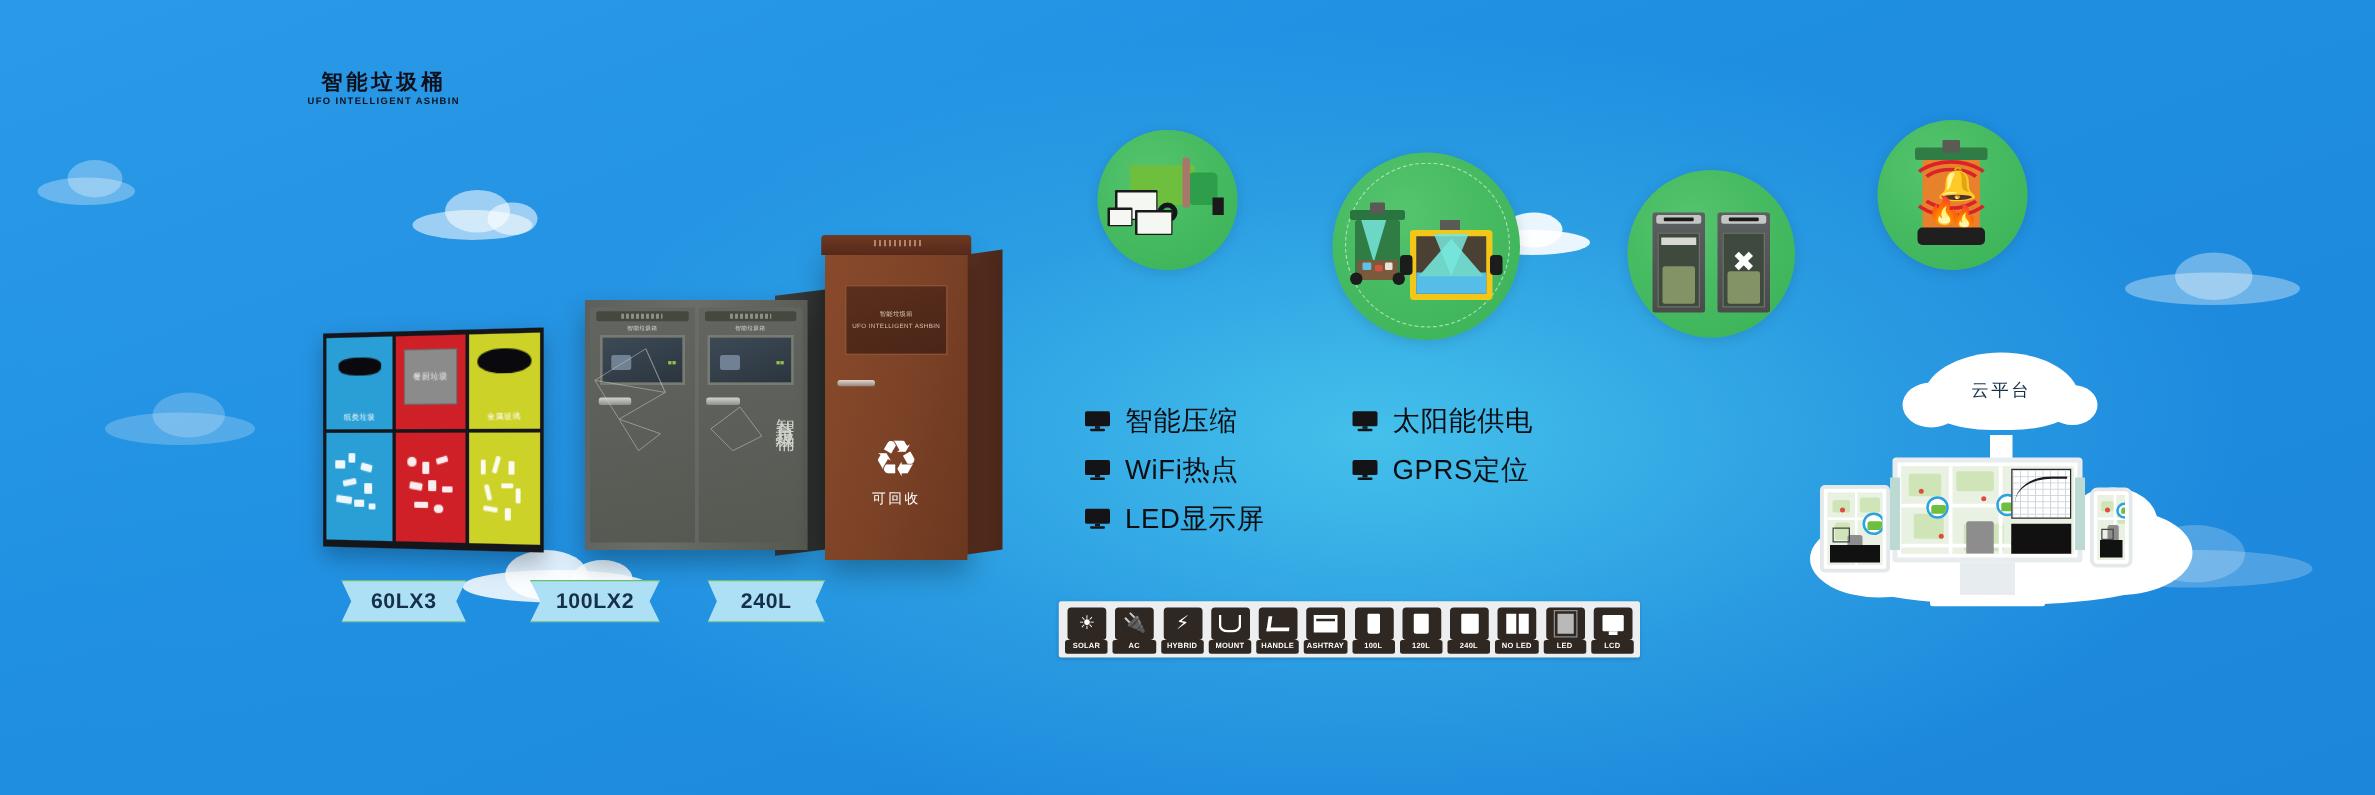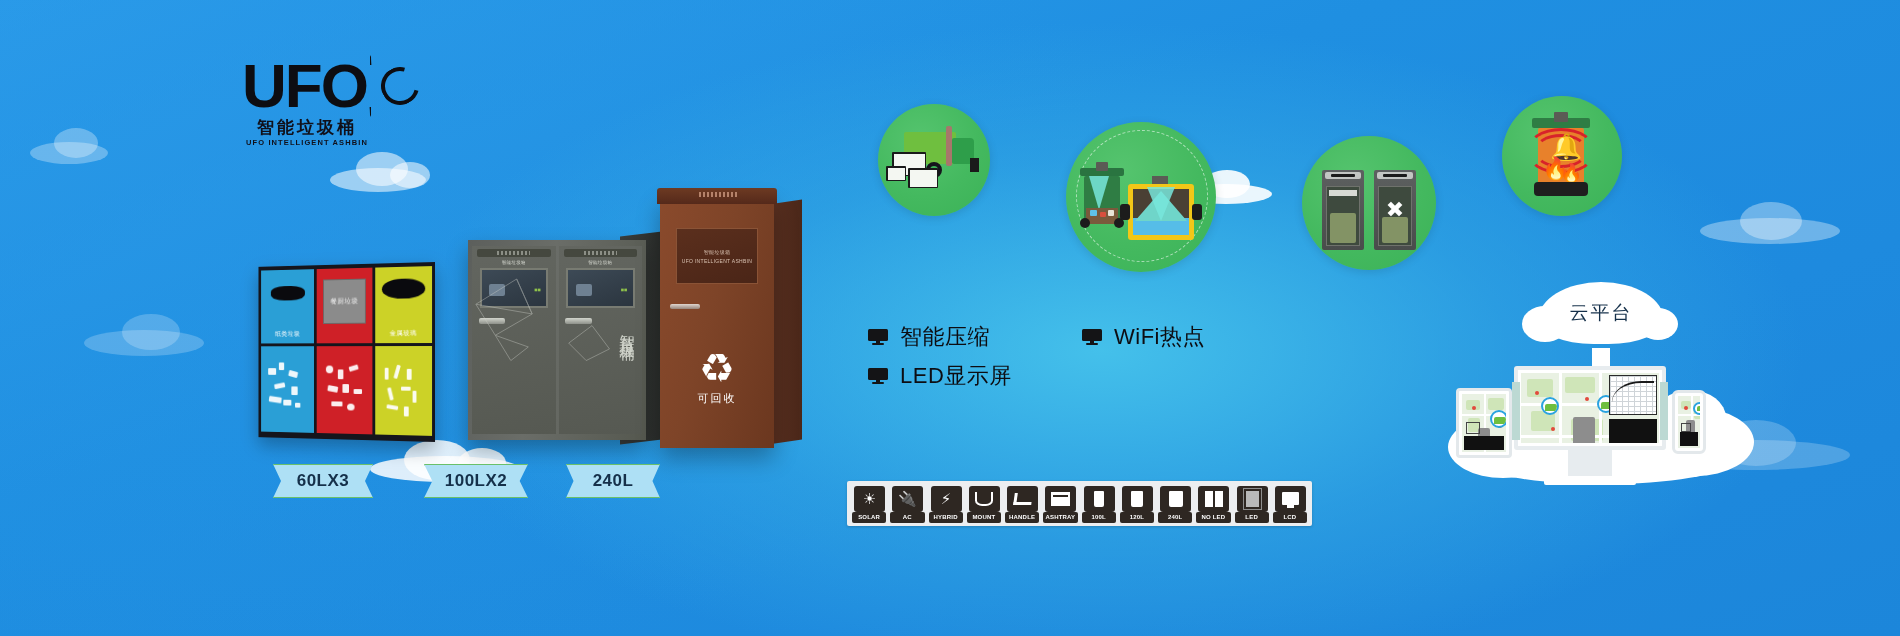--- a/index.html
+++ b/index.html
@@ -294,21 +294,21 @@
 
   
   #platform { position:absolute; left:1440px; top:292px; width:330px; height:250px; }
   .cloud-bubble {
     position:absolute; left:98px; top:-10px; width:126px; height:62px;
     background:#fff; border-radius:50% 50% 44% 44% / 62% 62% 38% 38%;
     display:flex; align-items:center; justify-content:center;
   }
   .cloud-bubble::before { content:""; position:absolute; left:-16px; bottom:2px; width:46px; height:36px; background:#fff; border-radius:50%; }
   .cloud-bubble::after  { content:""; position:absolute; right:-14px; bottom:4px; width:40px; height:32px; background:#fff; border-radius:50%; }
-  .cloud-bubble span { position:relative; z-index:2; font-size:19px; color:#15304a; font-weight:500; letter-spacing:2px; }
+  .cloud-bubble span { position:relative; z-index:2; font-size:14px; color:#15304a; font-weight:500; letter-spacing:2px; }
   .arrow-down {
     position:absolute; left:152px; top:56px; width:18px; height:30px; background:#fff;
   }
   .arrow-down::after {
     content:""; position:absolute; left:-9px; top:22px; width:0; height:0;
     border-left:18px solid transparent; border-right:18px solid transparent; border-top:20px solid #fff;
   }
   .backcloud { position:absolute; background:#fff; border-radius:50%; }
   .monitor-big {
     position:absolute; left:74px; top:74px; width:152px; height:84px;
@@ -375,27 +375,20 @@
   <div class="cloudgrp" style="left:1700px; top:200px;">
     <div class="c" style="left:0; top:18px; width:140px; height:26px; opacity:.35;"></div>
     <div class="c" style="left:40px; top:2px; width:62px; height:38px; opacity:.35;"></div>
   </div>
   <div class="cloudgrp" style="left:1660px; top:420px;">
     <div class="c" style="left:0; top:20px; width:190px; height:30px; opacity:.22;"></div>
     <div class="c" style="left:56px; top:0; width:80px; height:46px; opacity:.22;"></div>
   </div>
 
   <div id="logo">
-    <div class="logo-top">
-      <div class="logo-uf">UFO</div>
-      <div class="logo-ring">
-        <div class="outer"></div>
-          <div class="inner"></div>
-      </div>
-    </div>
     <div class="logo-cn">智能垃圾桶</div>
     <div class="logo-en">UFO INTELLIGENT ASHBIN</div>
   </div>
 
   <div class="bingroup" id="bin-triple">
     <div class="frame">
 
       <div class="bcol">
         <div class="bface btop" style="background:#2a9fd6;">
           <div class="slot-oval"></div>
@@ -602,39 +595,55 @@
 
   <div id="features">
     <div class="feat">
       <span class="monitor-icon">
           <i class="scr"></i>
           <i class="neck"></i>
           <i class="base"></i>
         </span>
       <span class="feat-label">智能压缩</span>
     </div>
+    <div class="feat">
+      <span class="monitor-icon">
+          <i class="scr"></i>
+          <i class="neck"></i>
+          <i class="base"></i>
+        </span>
+      <span class="feat-label">太阳能供电</span>
+    </div>
 
 
     <div class="feat">
       <span class="monitor-icon">
           <i class="scr"></i>
           <i class="neck"></i>
           <i class="base"></i>
         </span>
       <span class="feat-label">WiFi热点</span>
     </div>
     <div class="feat">
       <span class="monitor-icon">
           <i class="scr"></i>
           <i class="neck"></i>
           <i class="base"></i>
         </span>
+      <span class="feat-label">GPRS定位</span>
+    </div>
+
+    <div class="feat">
+      <span class="monitor-icon">
+          <i class="scr"></i>
+          <i class="neck"></i>
+          <i class="base"></i>
+        </span>
       <span class="feat-label">LED显示屏</span>
     </div>
-
   </div>
 
   <div id="iconstrip">
 
     <div class="ico">
       <div class="box">
           <span class="gl">☀</span>
         </div>
       <div class="cap">SOLAR</div>
     </div>

